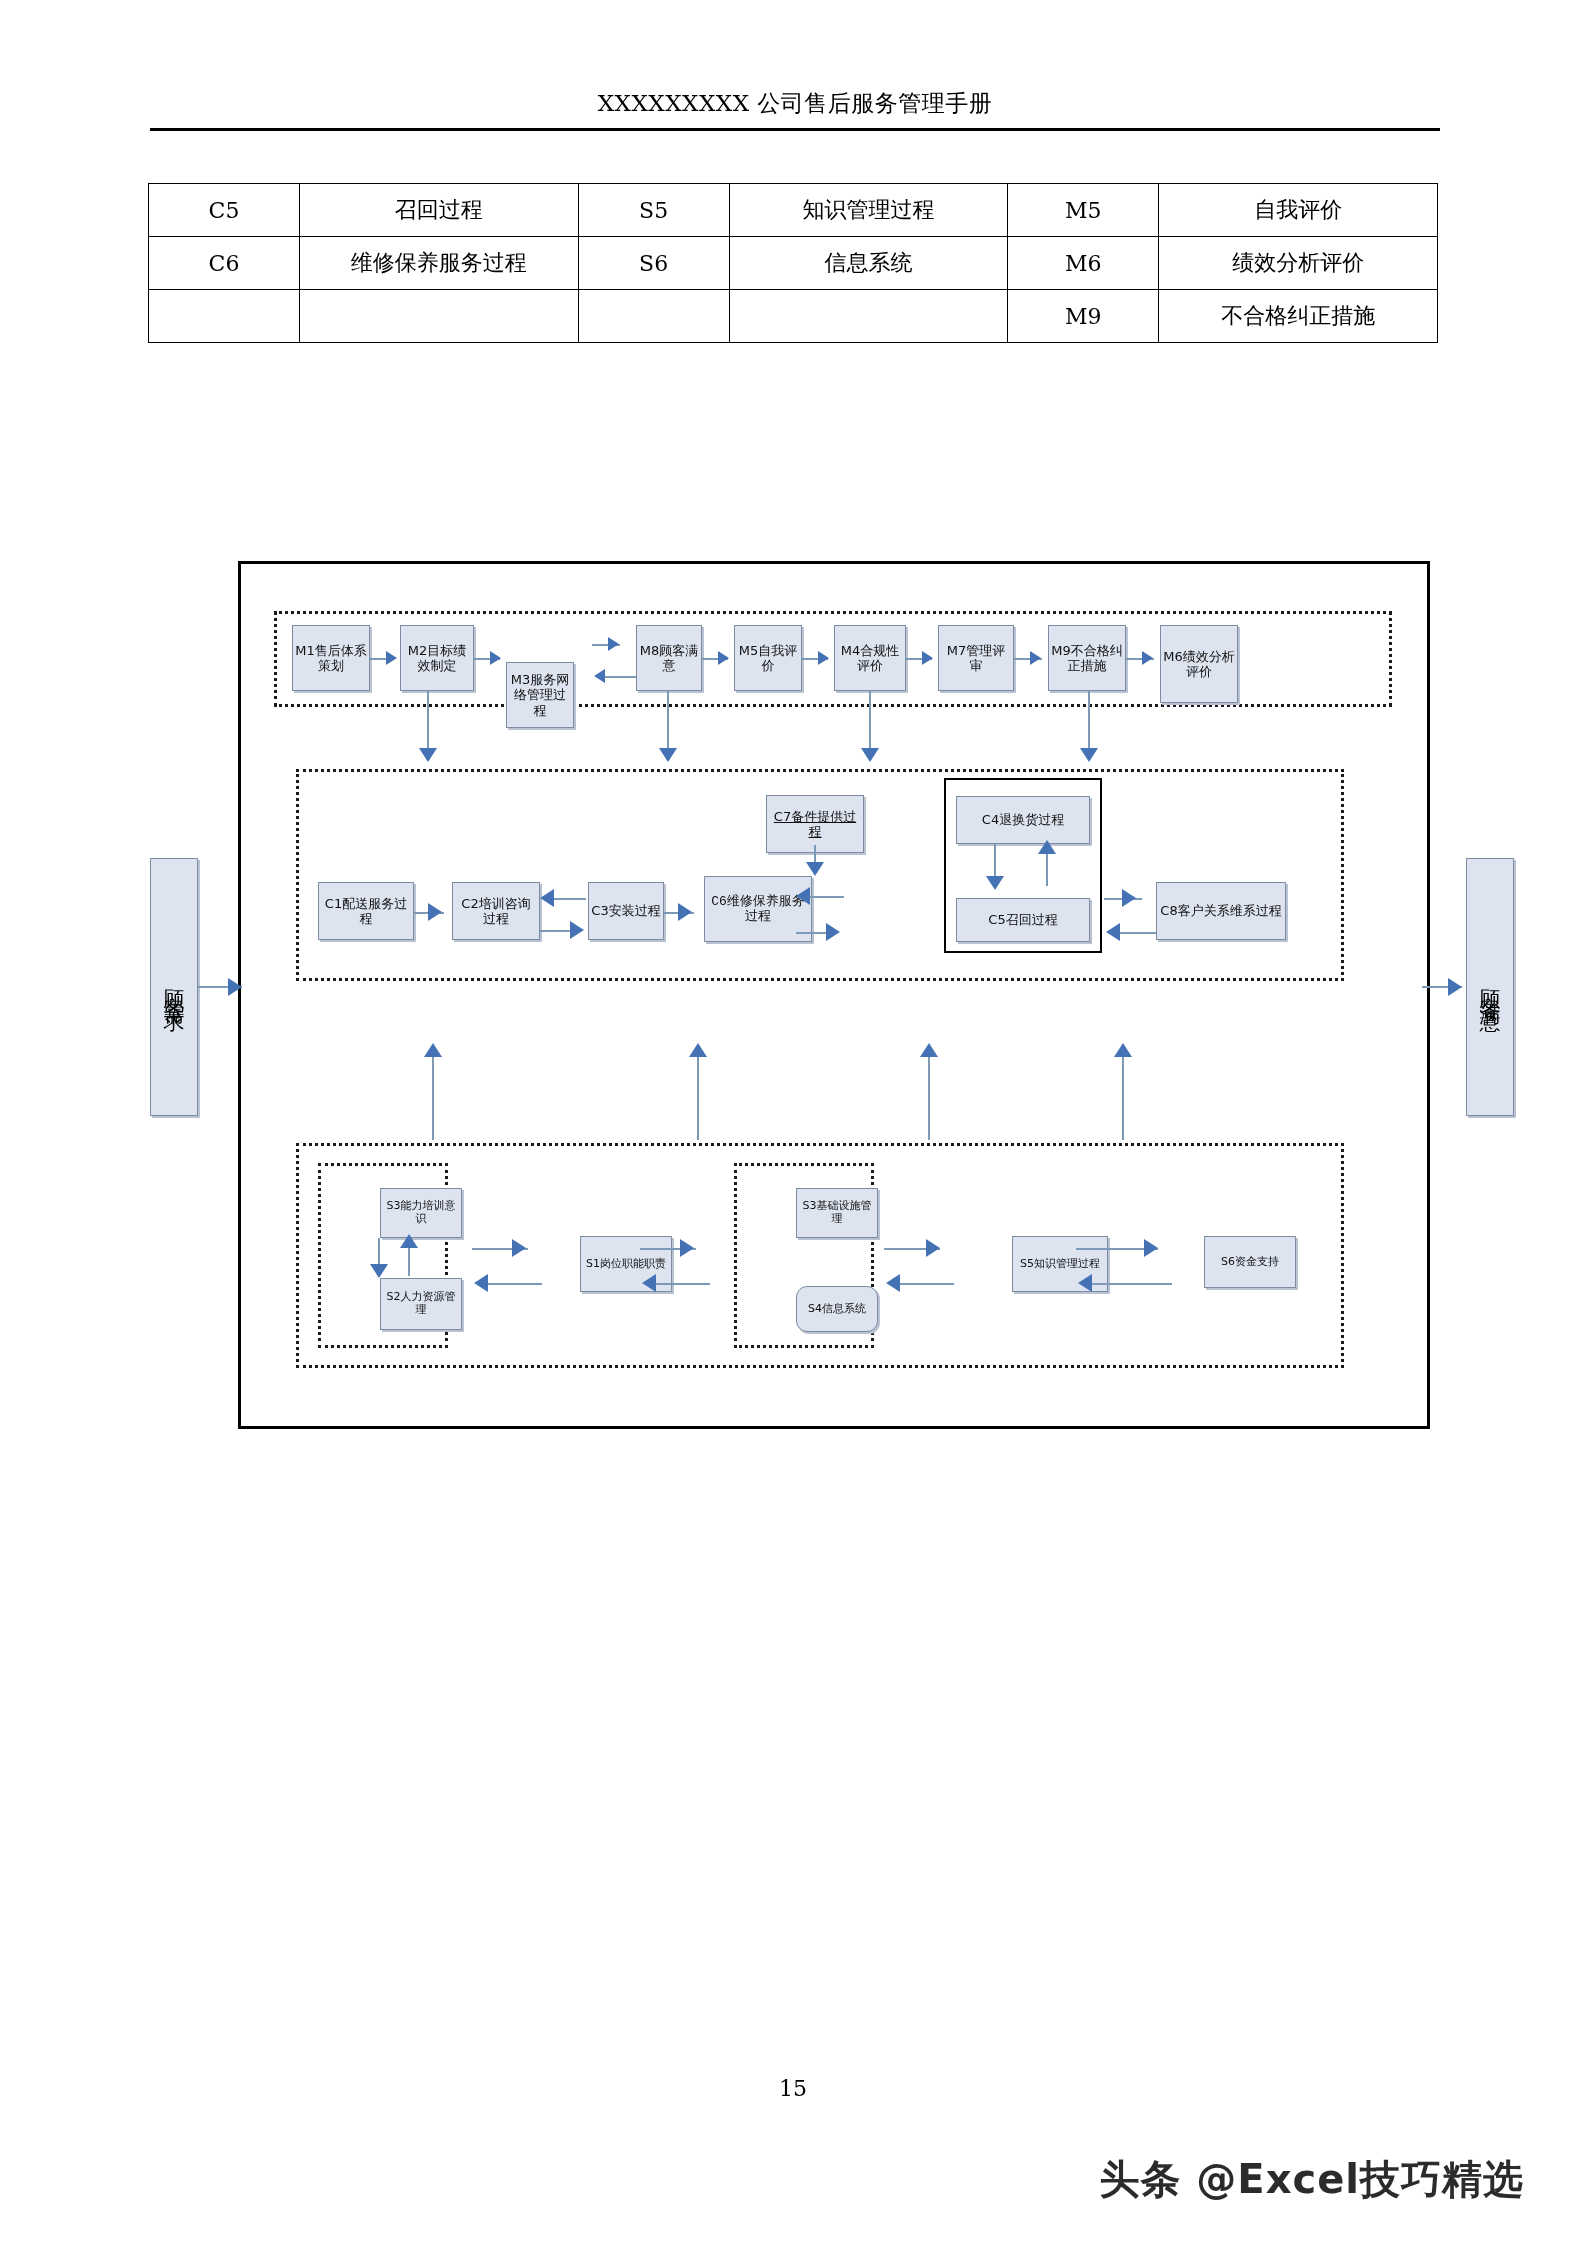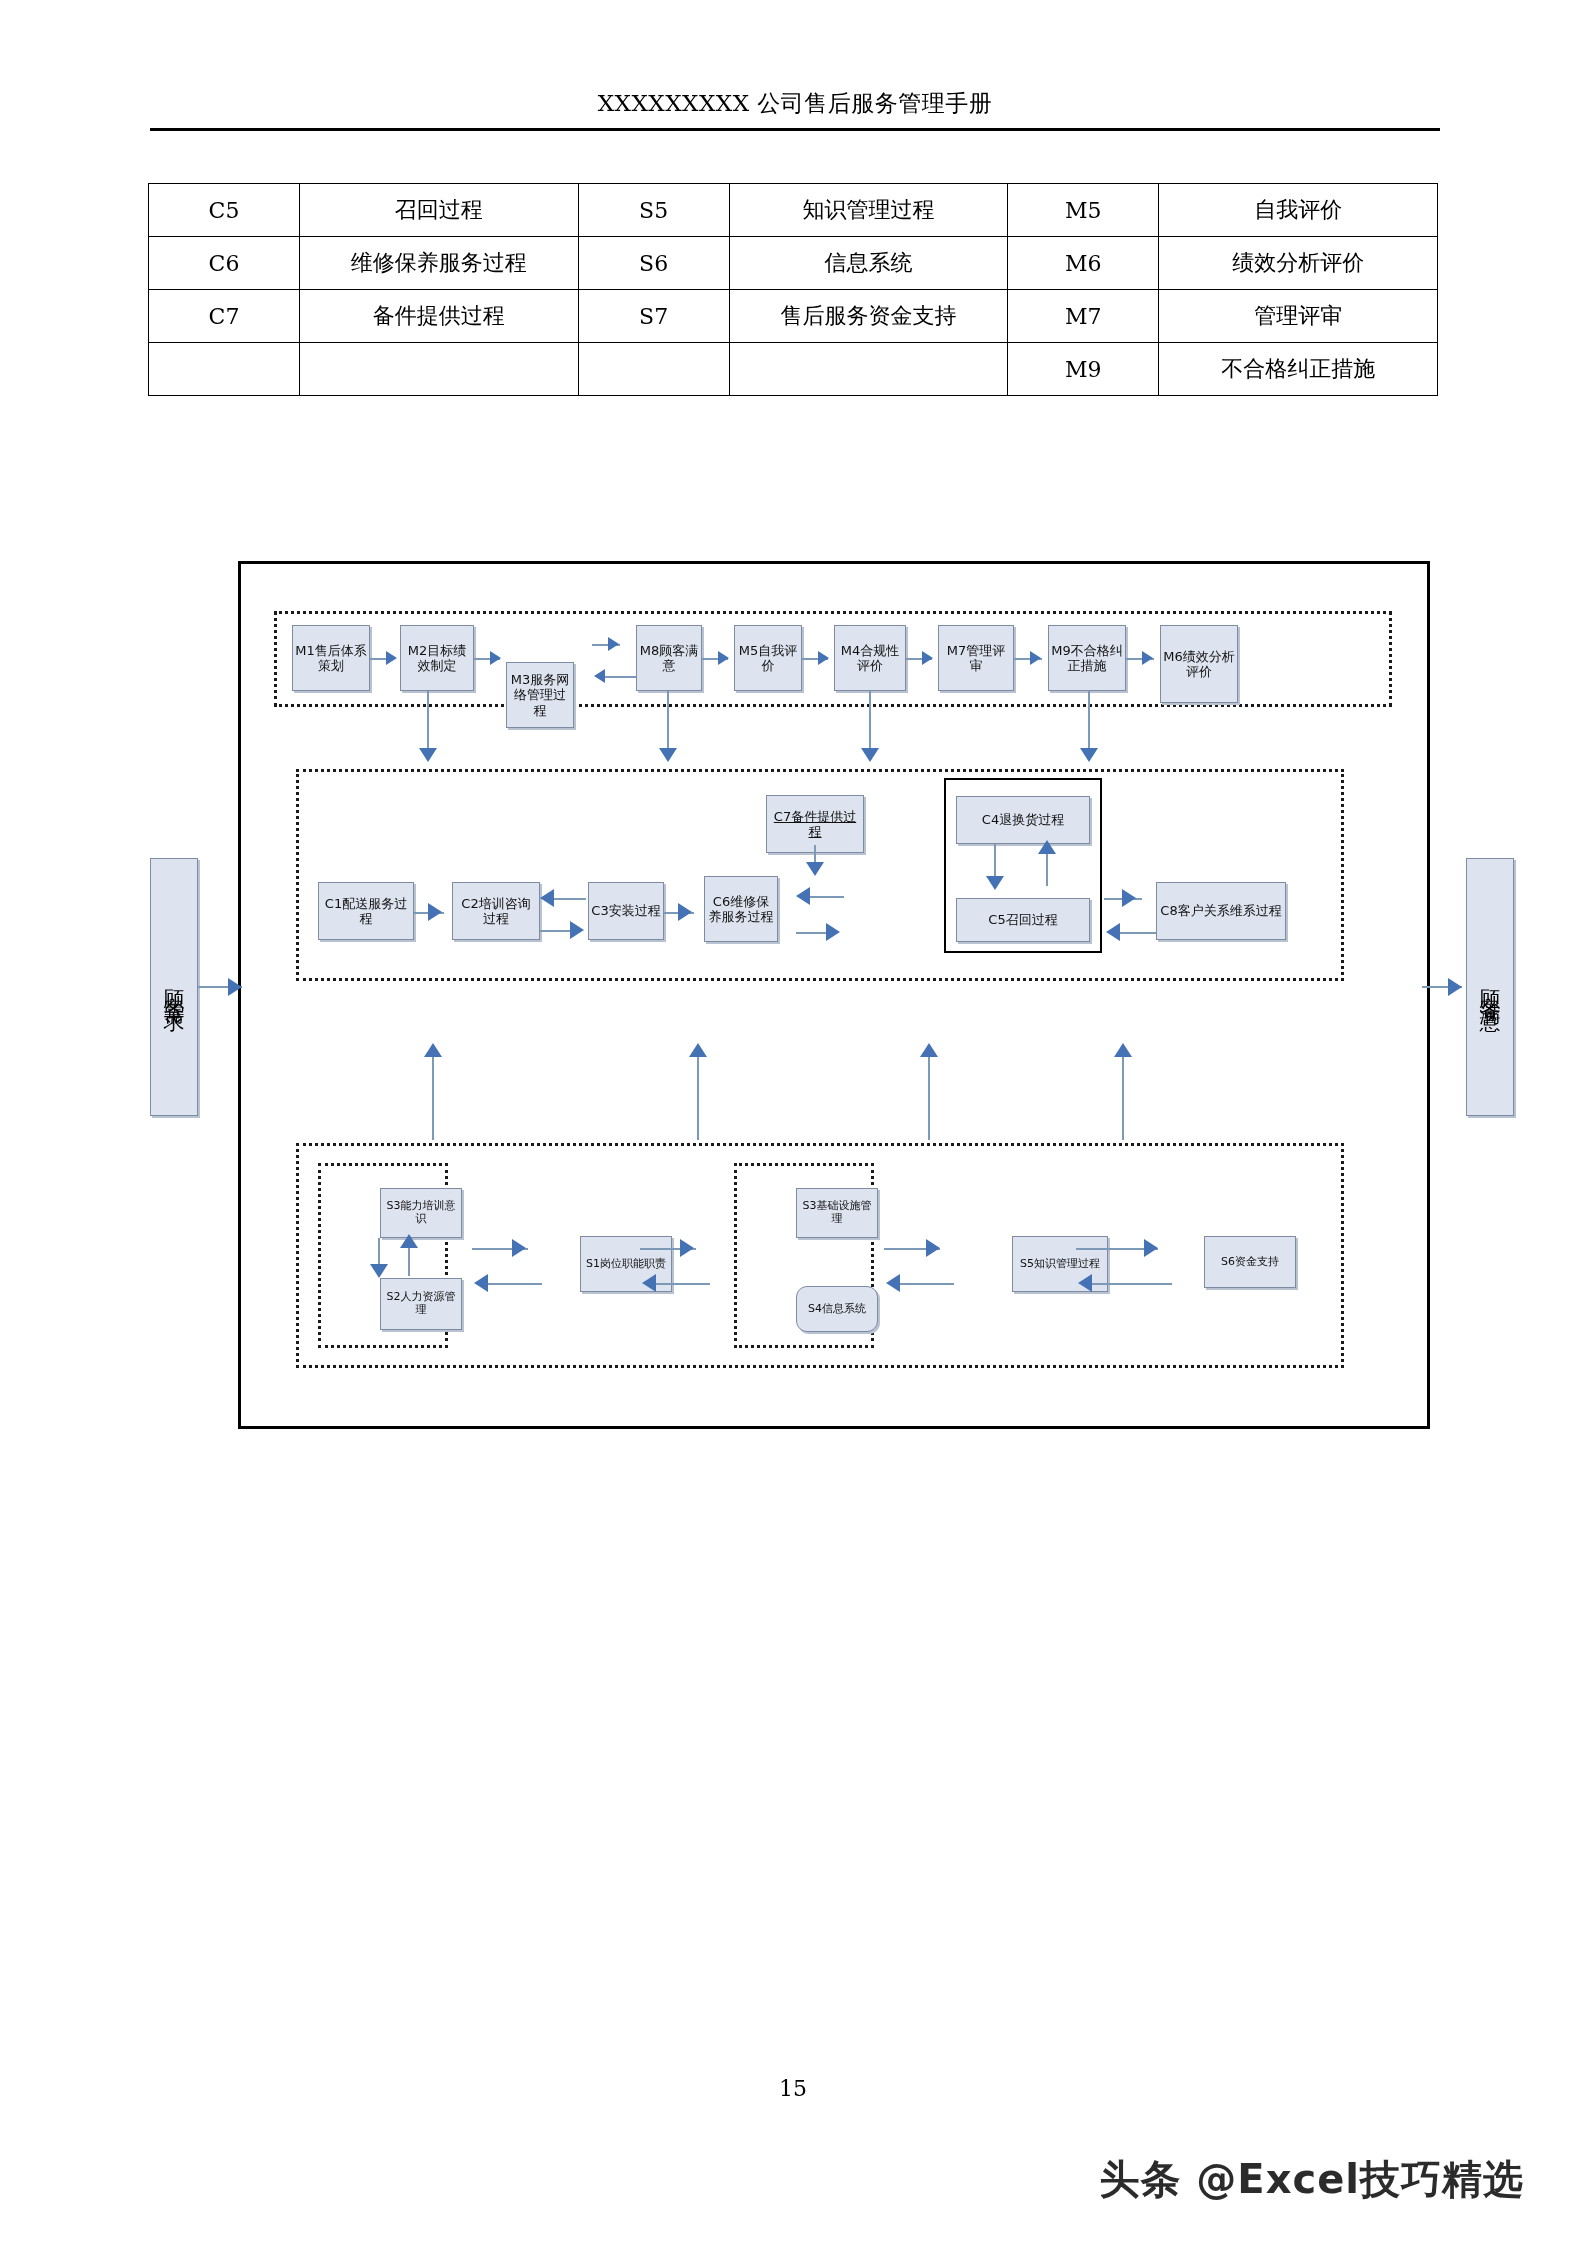--- a/index.html
+++ b/index.html
@@ -181,28 +181,20 @@
     </tr>
     <tr>
       <td class="col-code">C6</td>
       <td class="col-name">维修保养服务过程</td>
       <td class="col-code">S6</td>
       <td class="col-name">信息系统</td>
       <td class="col-code">M6</td>
       <td class="col-name">绩效分析评价</td>
     </tr>
     <tr>
-      <td class="col-code">C7</td>
-      <td class="col-name">备件提供过程</td>
-      <td class="col-code">S7</td>
-      <td class="col-name">售后服务资金支持</td>
-      <td class="col-code">M7</td>
-      <td class="col-name">管理评审</td>
-    </tr>
-    <tr>
       <td class="col-code"></td>
       <td class="col-name"></td>
       <td class="col-code"></td>
       <td class="col-name"></td>
       <td class="col-code">M9</td>
       <td class="col-name">不合格纠正措施</td>
     </tr>
   </tbody>
 </table>
 
@@ -280,21 +272,21 @@
 <div class="pbox" style="left:452px; top:882px; width:88px; height:58px;">C2培训咨询过程</div>
 <div class="ln h" style="left:552px; top:898px; width:34px;"></div>
 <div class="arw l" style="left:540px; top:889px;"></div>
 <div class="ln h" style="left:540px; top:930px; width:34px;"></div>
 <div class="arw r" style="left:570px; top:921px;"></div>
 
 <div class="pbox" style="left:588px; top:882px; width:76px; height:58px;">C3安装过程</div>
 <div class="ln h" style="left:664px; top:912px; width:30px;"></div>
 <div class="arw r" style="left:678px; top:903px;"></div>
 
-<div class="pbox" style="left:704px; top:876px; width:74px; height:66px;">C6维修保养服务过程</div>
+<div class="pbox" style="left:704px; top:876px; width:108px; height:66px;font-family:Liberation Mono, monospace;">C6维修保养服务过程</div>
 <div class="ln h" style="left:808px; top:896px; width:36px;"></div>
 <div class="arw l" style="left:796px; top:887px;"></div>
 <div class="ln h" style="left:796px; top:932px; width:36px;"></div>
 <div class="arw r" style="left:826px; top:923px;"></div>
 
 <div class="pbox" style="left:956px; top:796px; width:134px; height:48px;">C4退换货过程</div>
 <div class="ln v" style="left:994px; top:844px; height:38px;"></div>
 <div class="arw d" style="left:986px; top:876px;"></div>
 <div class="ln v" style="left:1046px; top:848px; height:38px;"></div>
 <div class="arw u" style="left:1038px; top:840px;"></div>

